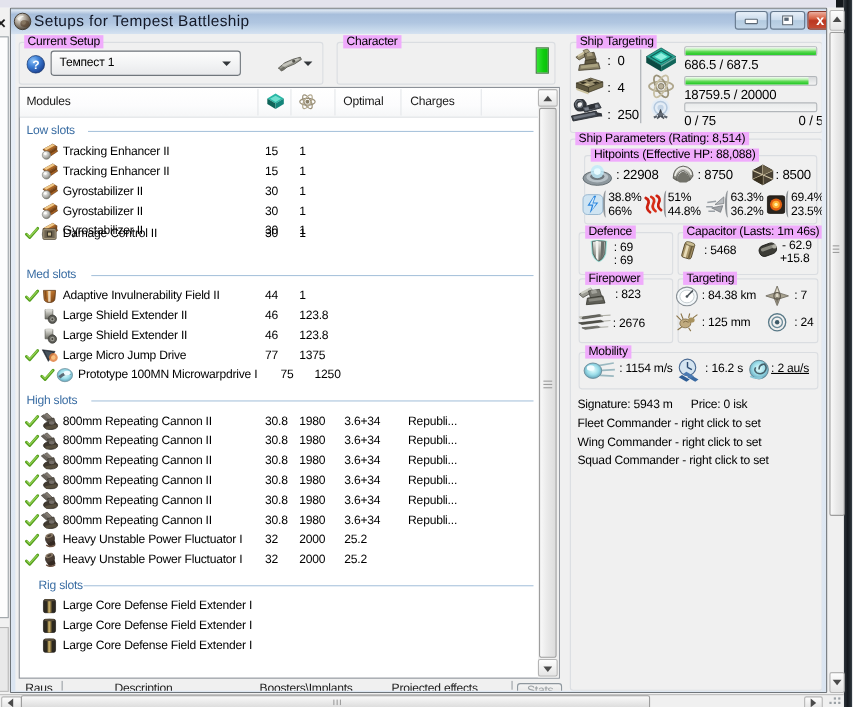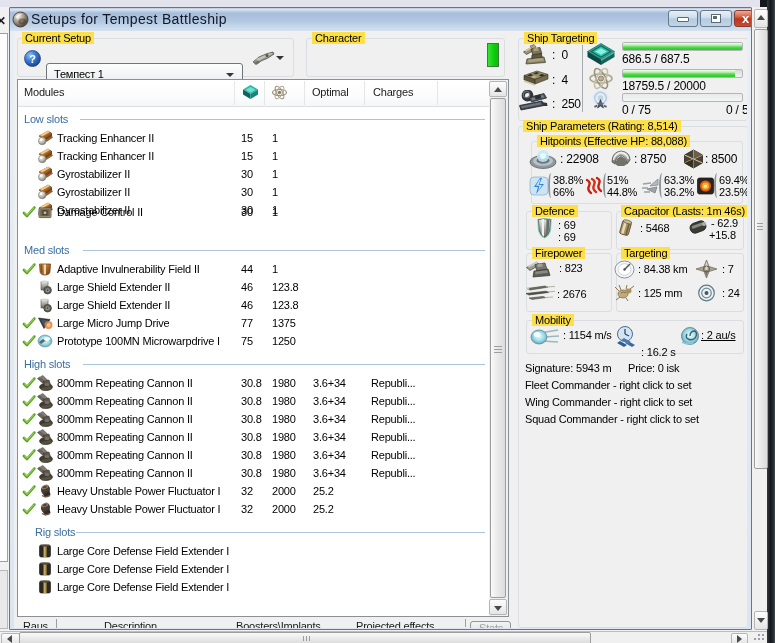--- a/index.html
+++ b/index.html
@@ -2,21 +2,21 @@
 <html><head>
 <meta charset="utf-8">
 <style>
   html,body{margin:0;padding:0;}
   #root{position:relative;width:775px;height:643px;background:#f0f0f0;overflow:hidden;
         font-family:"Liberation Sans",sans-serif;font-size:11px;color:#000;letter-spacing:-0.2px;}
   .abs{position:absolute;}
   .t11{font-size:11px;line-height:12px;white-space:nowrap;}
   .t12{font-size:12px;line-height:14px;white-space:nowrap;}
   .gb{position:absolute;border:1px solid #dadde1;border-radius:3px;}
-  .gbl{position:absolute;background:#fde047;padding:0 3px;font-size:11px;line-height:12px;white-space:nowrap;color:#000;}
+  .gbl{position:absolute;background:#f0abfc;padding:0 3px;font-size:11px;line-height:12px;white-space:nowrap;color:#000;}
   .sect{position:absolute;color:#3a6da3;font-size:11px;line-height:14px;white-space:nowrap;}
   .sline{position:absolute;height:1px;background:#aac4dc;}
   .row{position:absolute;left:4px;width:468px;height:18px;}
   .rname{position:absolute;left:39px;top:3px;font-size:11px;line-height:13px;white-space:nowrap;}
   .rc1{position:absolute;left:223px;top:3px;font-size:11px;}
   .rc2{position:absolute;left:254px;top:3px;font-size:11px;}
   .rc3{position:absolute;left:295px;top:3px;font-size:11px;}
   .rc4{position:absolute;left:353px;top:3px;font-size:11px;color:#000;}
   .chk{position:absolute;left:4px;top:2px;width:14px;height:14px;}
   .ricon{position:absolute;left:19px;top:1px;width:16px;height:16px;}
@@ -103,21 +103,21 @@
         <defs>
             <radialGradient id="hlp" cx="35%" cy="30%" r="75%">
           <stop offset="0%" stop-color="#8fc3f7"></stop>
               <stop offset="45%" stop-color="#3d7fd6"></stop>
               <stop offset="100%" stop-color="#1a3f8f"></stop>
         </radialGradient>
           </defs>
         <circle cx="8.5" cy="8.5" r="8" fill="url(#hlp)" stroke="#1c3a6e" stroke-width="0.7"></circle>
         <text x="8.5" y="12.5" font-size="11" font-weight="bold" fill="#fff" text-anchor="middle" font-family="Liberation Sans">?</text>
       </svg>
-      <div class="abs" style="left:32px;top:15px;width:197px;height:23px;box-sizing:border-box;border:1px solid #70767c;border-radius:3px;background:linear-gradient(180deg,#fdfdfd,#f2f3f4 55%,#e8e9eb);margin-top:17px;">
+      <div class="abs" style="left:32px;top:15px;width:173px;height:23px;box-sizing:border-box;border:1px solid #70767c;border-radius:3px;background:linear-gradient(180deg,#fdfdfd,#f2f3f4 55%,#e8e9eb);">
         <div class="abs" style="left:7px;top:4px;font-size:11px;">Темпест 1</div>
         <div class="abs" style="right:8px;top:9px;width:0;height:0;border-left:4px solid transparent;border-right:4px solid transparent;border-top:4px solid #32363a;"></div>
       </div>
       <svg class="abs" style="left:237px;top:19px;" width="24" height="17" viewBox="0 0 24 17">
         <polygon points="2,12 8,7 15,4 22,2 23,4 17,8 10,11 6,14" fill="#98988f" stroke="#55554e" stroke-width="0.8"></polygon>
         <polygon points="5,9 13,5.5 20,3 21,4 13,8 7,11" fill="#c4c4bc"></polygon>
         <polygon points="3,13.5 7,10.5 9,12 5,15" fill="#6e6e66"></polygon>
         <circle cx="16" cy="5.5" r="1.5" fill="#55554e"></circle>
       </svg>
       <div class="abs" style="left:262px;top:25px;width:0;height:0;border-left:4px solid transparent;border-right:4px solid transparent;border-top:4px solid #32363a;"></div>
@@ -252,21 +252,21 @@
           <svg class="chk">
             <use href="#i-check"></use>
           </svg>
           <svg class="ricon">
             <use href="#m-mjd"></use>
           </svg>
           <div class="rname">Large Micro Jump Drive</div>
           <div class="rc1">77</div>
           <div class="rc2">1375</div>
         </div>
-      <div class="row" style="top:301px;">
+      <div class="row" style="top:301px;margin-left:14px;">
           <svg class="chk">
             <use href="#i-check"></use>
           </svg>
           <svg class="ricon">
             <use href="#m-mwd"></use>
           </svg>
           <div class="rname">Prototype 100MN Microwarpdrive I</div>
           <div class="rc1">75</div>
           <div class="rc2">1250</div>
         </div>
@@ -535,21 +535,21 @@
 
       <div class="gb" style="left:512px;top:289px;width:216px;height:32px;"></div>
       <div class="gbl" style="left:518px;top:283px;">Mobility</div>
       <svg class="abs" style="left:516px;top:295px;" width="30" height="21">
           <use href="#i-speed"></use>
         </svg>
       <div class="abs t11" style="left:549px;top:298px;">: 1154 m/s</div>
       <svg class="abs" style="left:602px;top:294px;" width="23" height="23">
           <use href="#i-align"></use>
         </svg>
-      <div class="abs t11" style="left:627px;top:315px;">: 16.2 s</div>
+      <div class="abs t11" style="left:627px;top:298px;">: 16.2 s</div>
       <svg class="abs" style="left:665px;top:295px;" width="22" height="21">
           <use href="#i-warp"></use>
         </svg>
       <div class="abs t11" style="left:687px;top:298px;text-decoration:underline;">: 2 au/s</div>
 
       <div class="abs t11" style="left:511px;top:331px;">Signature: 5943 m</div>
       <div class="abs t11" style="left:614px;top:331px;">Price: 0 isk</div>
       <div class="abs t11" style="left:511px;top:348px;">Fleet Commander - right click to set</div>
       <div class="abs t11" style="left:511px;top:365px;">Wing Commander - right click to set</div>
       <div class="abs t11" style="left:511px;top:382px;">Squad Commander - right click to set</div>

